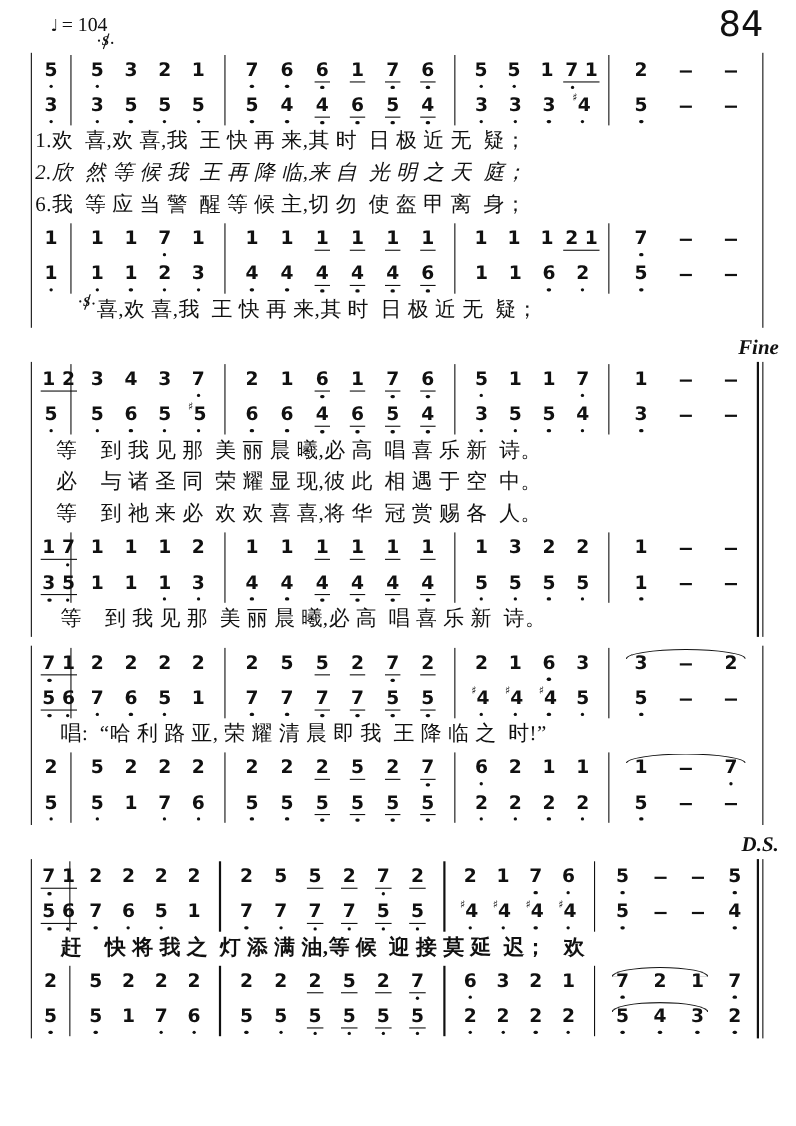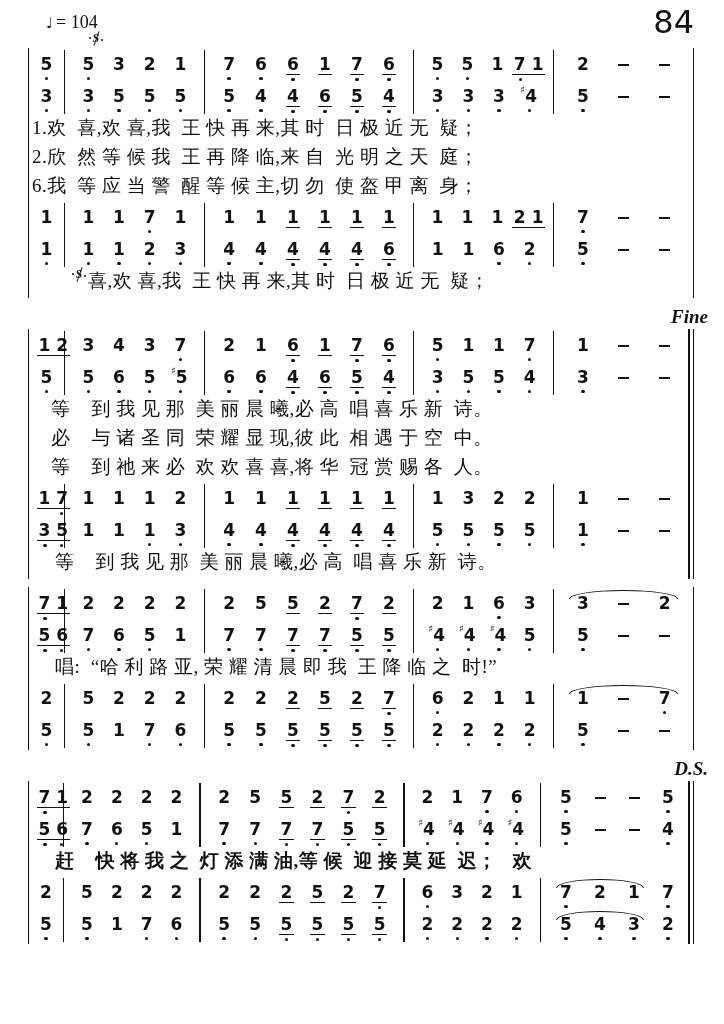--- a/index.html
+++ b/index.html
@@ -364,21 +364,21 @@
               <span class="slot">
                 <span class="dash"></span>
               </span>
               <span class="slot">
                 <span class="dash"></span>
               </span>
             </div>
           </div>
         </div>
         <div class="lyric" style="padding-left: 3px;"><span class="ltext">1.欢  喜,欢 喜,我  王 快 再 来,其 时  日 极 近 无  疑；</span></div>
-        <div class="lyric" style="padding-left: 3px;"><span class="ltext">2.欣  然 等 候 我  王 再 降 临,来 自  光 明 之 天  庭；</span></div>
+        <div class="lyric" style="padding-left: 3px; font-style: italic;"><span class="ltext">2.欣  然 等 候 我  王 再 降 临,来 自  光 明 之 天  庭；</span></div>
         <div class="lyric" style="padding-left: 3px;"><span class="ltext">6.我  等 应 当 警  醒 等 候 主,切 勿  使 盔 甲 离  身；</span></div>
         <div class="pair">
           <div class="measure" style="flex: 1 1 0%;">
             <div class="vrow">
               <span class="slot">
                 <span class="note">
                   <span class="numline">
                     <span class="digit">1</span>
                   </span>
                 </span>

